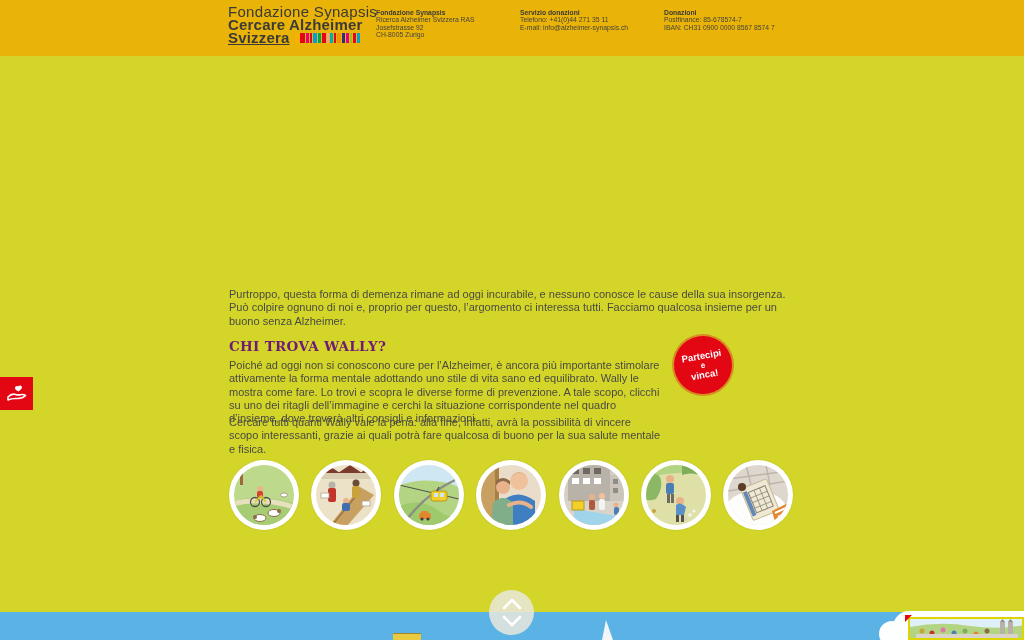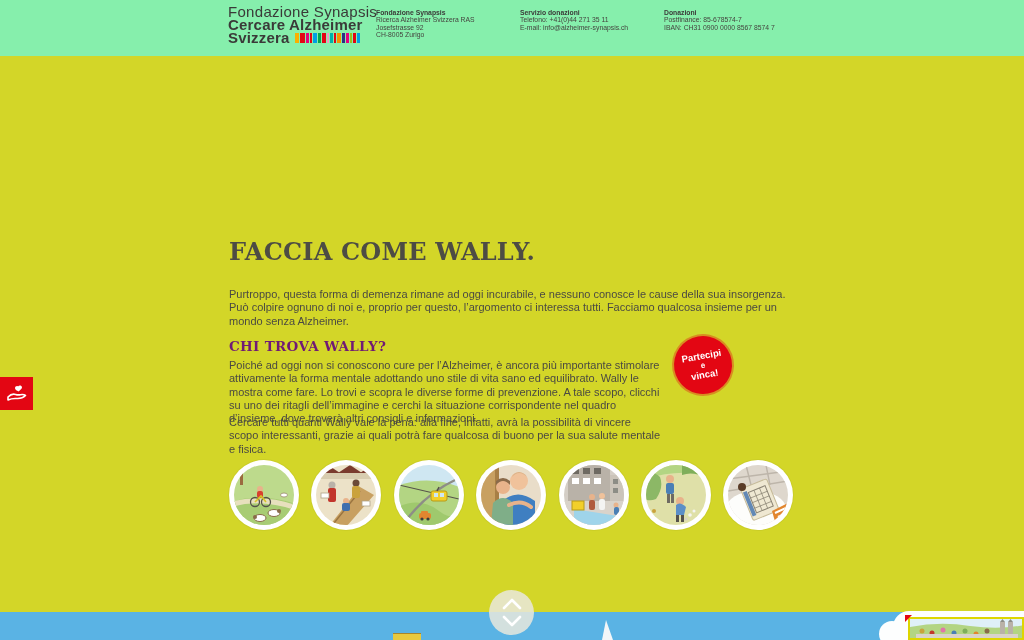--- a/index.html
+++ b/index.html
@@ -1,24 +1,24 @@
 <!DOCTYPE html>
 <html><head>
 <meta charset="utf-8">
 <style>
   html,body{margin:0;padding:0;width:1024px;height:640px;overflow:hidden;
     font-family:"Liberation Sans",sans-serif;background:#fff;}
   #page{position:relative;width:1024px;height:640px;overflow:hidden;}
 
   
-  .header{position:absolute;left:0;top:0;width:1024px;height:56px;background:#86efac;}
+  .header{position:absolute;left:0;top:0;width:1024px;height:56px;background:#eab308;}
   .logo{position:absolute;left:228px;top:5px;line-height:13px;color:#3a3a38;}
   .logo .l1{font-size:15px;font-weight:400;letter-spacing:.3px;}
   .logo .l2,.logo .l3{font-size:15px;font-weight:700;letter-spacing:.2px;}
-  .logo .l3{display:flex;align-items:center;}
+  .logo .l3{display:flex;align-items:center;text-decoration:underline;}
   .logo-bars{display:inline-flex;align-items:center;height:10px;margin-left:5px;gap:1px;}
   .logo-bars span{display:inline-block;height:10px;}
   .hcol{position:absolute;top:9px;color:#45443f;font-size:6.8px;line-height:7.3px;}
   .hcol .t{font-weight:700;color:#3a3a38;}
   .hcol2{left:376px;} .hcol3{left:520px;} .hcol4{left:664px;}
 
   
   .main{position:absolute;left:0;top:56px;width:1024px;height:556px;background:#d3d628;}
   .h1{position:absolute;left:229px;top:181px;font-family:"DejaVu Serif",serif;
       font-weight:700;font-size:24px;color:#4d4c44;letter-spacing:.2px;}
@@ -117,22 +117,21 @@
     </div>
 
     <div class="hcol hcol4">
       <div class="t">Donazioni</div>
       <div>Postfinance: 85-678574-7</div>
       <div>IBAN: CH31 0900 0000 8567 8574 7</div>
     </div>
   </div>
 
   <div class="main">
-    <div class="h1">FACCIA COME WALLY.</div>
-    <div class="p intro">Purtroppo, questa forma di demenza rimane ad oggi incurabile, e nessuno conosce le cause della sua insorgenza. Può colpire ognuno di noi e, proprio per questo, l’argomento ci interessa tutti. Facciamo qualcosa insieme per un mondo senza Alzheimer.</div>
+    <div class="p intro">Purtroppo, questa forma di demenza rimane ad oggi incurabile, e nessuno conosce le cause della sua insorgenza. Può colpire ognuno di noi e, proprio per questo, l’argomento ci interessa tutti. Facciamo qualcosa insieme per un buono senza Alzheimer.</div>
     <div class="h3">CHI TROVA WALLY?</div>
     <div class="p p1">Poiché ad oggi non si conoscono cure per l’Alzheimer, è ancora più importante stimolare attivamente la forma mentale adottando uno stile di vita sano ed equilibrato. Wally le mostra come fare. Lo trovi e scopra le diverse forme di prevenzione. A tale scopo, clicchi su uno dei ritagli dell’immagine e cerchi la situazione corrispondente nel quadro d’insieme, dove troverà altri consigli e informazioni.</div>
     <div class="p p2">Cercare tutti quanti Wally vale la pena: alla fine, infatti, avrà la possibilità di vincere scopo interessanti, grazie ai quali potrà fare qualcosa di buono per la sua salute mentale e fisica.</div>
 
     <div class="badge">
       <div class="b1">Partecipi</div>
       <div class="b2">e</div>
       <div class="b3">vinca!</div>
     </div>
 

